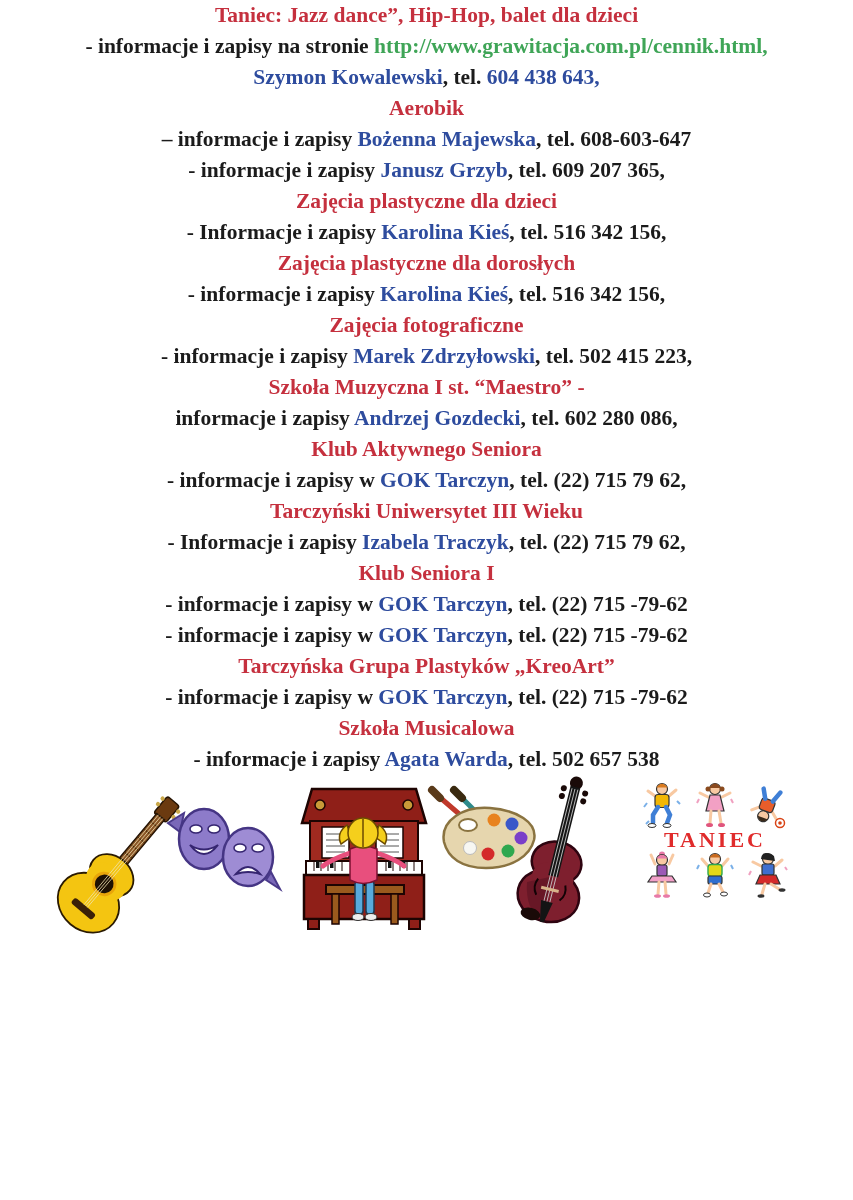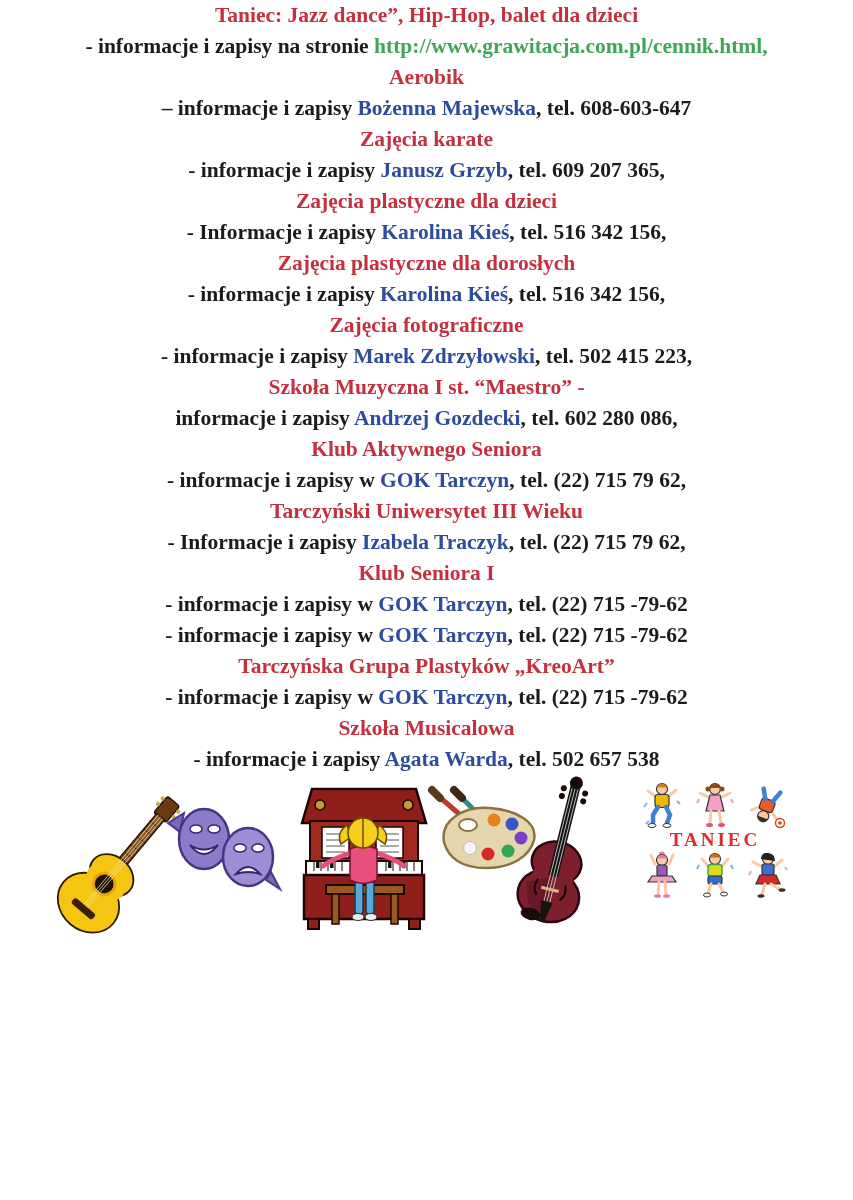--- a/index.html
+++ b/index.html
@@ -41,21 +41,21 @@
   .guitar-svg    { transform:rotate(40deg) scale(0.72); transform-origin:50% 60%; }
   .clip-masks    { left:162px; top:26px; }
   .clip-piano    { left:292px; top:6px; }
   .clip-palette  { left:428px; top:15px; }
   .clip-violin   { left:502px; top:-2px; }
   .clip-dancers  { left:640px; top:6px; width:150px; }
   .dancer-row { display:flex; justify-content:space-between; padding:0 2px; }
   .taniec-label {
     text-align:center;
     color:var(--taniec_red);
-    font-weight:700; font-size:19px; letter-spacing:3px;
+    font-weight:700; font-size:22px; letter-spacing:3px;
     line-height:22px;
   }
 
   
   .footer {
     margin:13px 10px 0 10px;
     height:71px;
     background:var(--footer_yellow);
     text-align:center;
     padding-top:3px;
@@ -68,23 +68,23 @@
 </style>
 </head>
 <body>
 
 <div class="page">
 
 
   <div class="lines" id="lines">
       <div class="line"><span class="c-red">Taniec: Jazz dance”, Hip-Hop, balet dla dzieci</span></div>
       <div class="line"><span class="c-black">- informacje i zapisy na stronie </span><span class="c-green">http://www.grawitacja.com.pl/cennik.html,</span></div>
+      <div class="line"><span class="c-blue">Szymon Kowalewski</span><span class="c-black">, tel. </span><span class="c-blue">604 438 643,</span></div>
       <div class="line"><span class="c-red">Aerobik</span></div>
       <div class="line"><span class="c-black">– informacje i zapisy </span><span class="c-blue">Bożenna Majewska</span><span class="c-black">, tel. 608-603-647</span></div>
-      <div class="line"><span class="c-red">Zajęcia karate</span></div>
       <div class="line"><span class="c-black">- informacje i zapisy </span><span class="c-blue">Janusz Grzyb</span><span class="c-black">, tel. 609 207 365,</span></div>
       <div class="line"><span class="c-red">Zajęcia plastyczne dla dzieci</span></div>
       <div class="line"><span class="c-black">- Informacje i zapisy </span><span class="c-blue">Karolina Kieś</span><span class="c-black">, tel. 516 342 156,</span></div>
       <div class="line"><span class="c-red">Zajęcia plastyczne dla dorosłych</span></div>
       <div class="line"><span class="c-black">- informacje i zapisy </span><span class="c-blue">Karolina Kieś</span><span class="c-black">, tel. 516 342 156,</span></div>
       <div class="line"><span class="c-red">Zajęcia fotograficzne</span></div>
       <div class="line"><span class="c-black">- informacje i zapisy </span><span class="c-blue">Marek Zdrzyłowski</span><span class="c-black">, tel. 502 415 223,</span></div>
       <div class="line"><span class="c-red">Szkoła Muzyczna I st. “Maestro” -</span></div>
       <div class="line"><span class="c-black">informacje i zapisy </span><span class="c-blue">Andrzej Gozdecki</span><span class="c-black">, tel. 602 280 086,</span></div>
       <div class="line"><span class="c-red">Klub Aktywnego Seniora</span></div>

